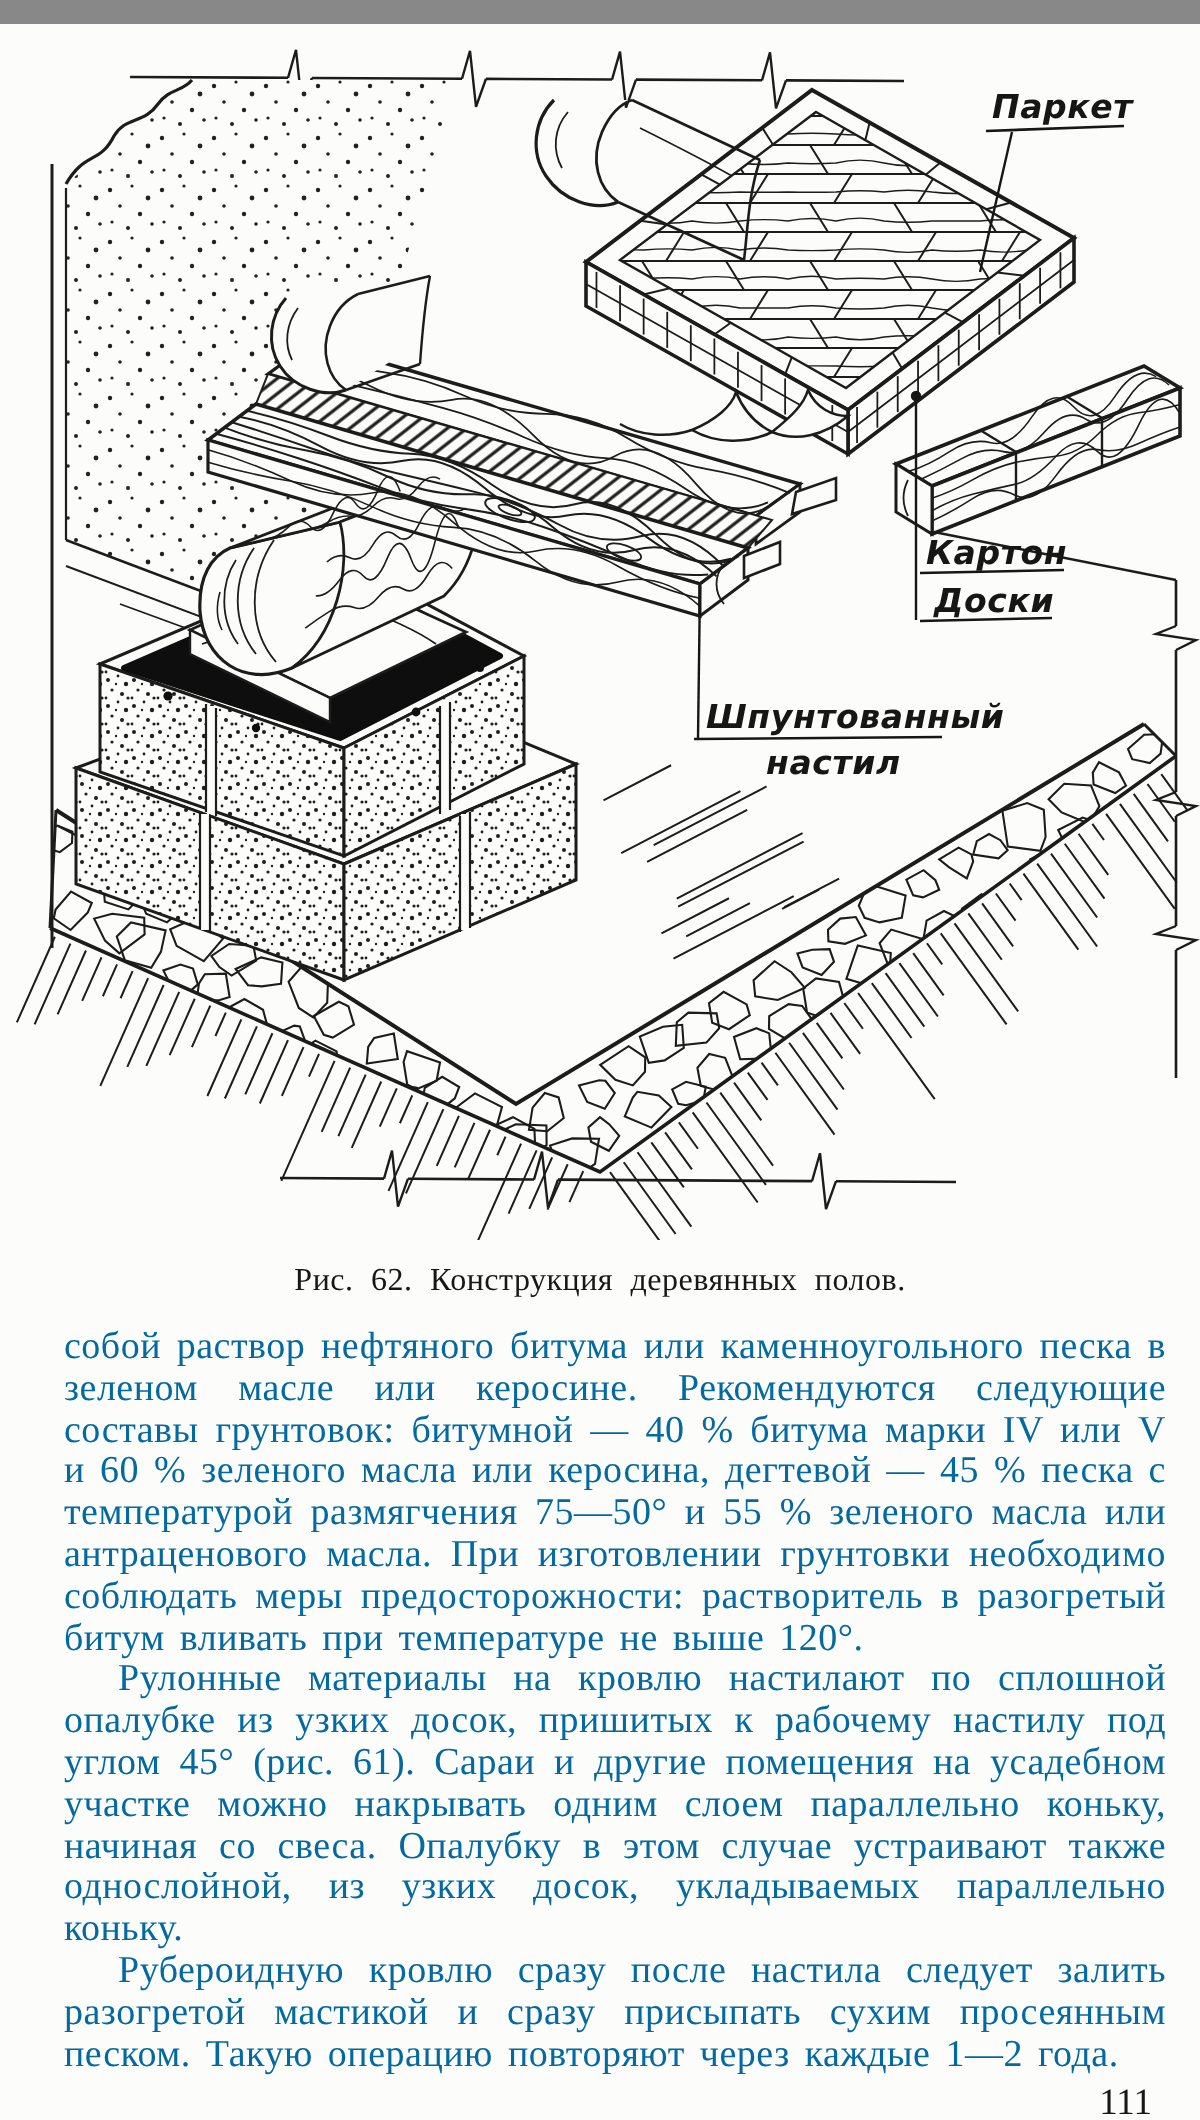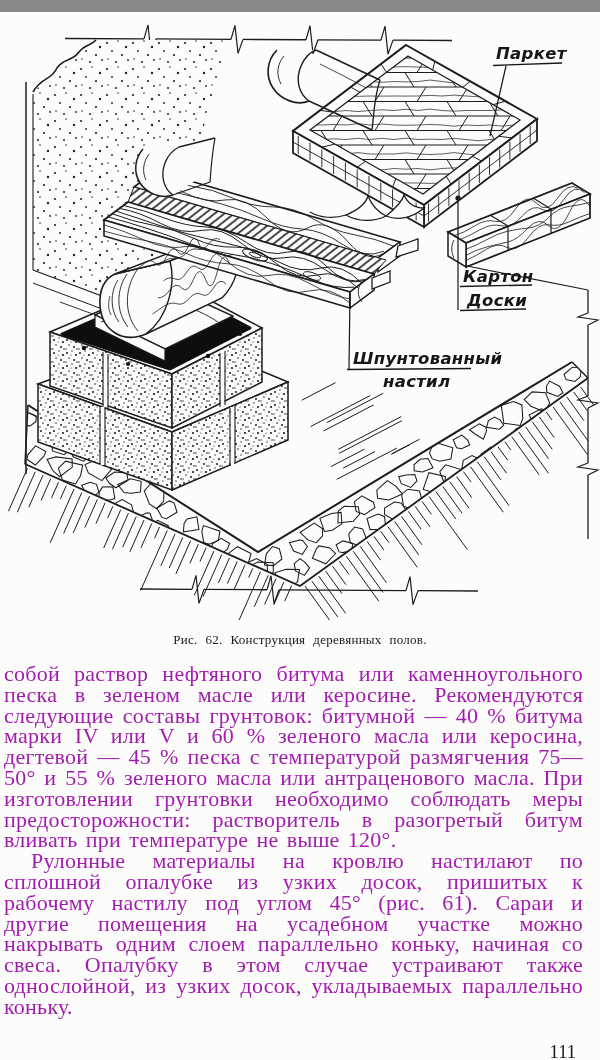--- a/index.html
+++ b/index.html
@@ -1,22 +1,22 @@
 <!DOCTYPE html>
 <html><head>
 <meta charset="utf-8">
 <style>
   html,body{margin:0;padding:0;background:#888;}
   .page{width:600px;height:1060px;background:#fcfcfa;position:relative;overflow:hidden;color:#1b1b1b;margin:12px auto;}
   .figwrap{position:absolute;left:0;top:0;width:600px;height:608px;}
   .caption{position:absolute;top:620px;left:0;right:0;text-align:center;
-    font-family:"Liberation Serif",serif;font-size:13px;word-spacing:4.5px;letter-spacing:.25px;color:#171717;}
-  .bodytext{position:absolute;top:652px;left:4px;right:17px;
-    font-family:"Liberation Serif",serif;font-size:22px;line-height:20.8px;
-    text-align:justify;letter-spacing:.25px;word-spacing:2.5px;color:#a21caf;}
+    font-family:"Liberation Serif",serif;font-size:16px;word-spacing:4.5px;letter-spacing:.25px;color:#171717;}
+  .bodytext{position:absolute;top:652px;left:32px;right:17px;
+    font-family:"Liberation Serif",serif;font-size:19px;line-height:20.8px;
+    text-align:justify;letter-spacing:.25px;word-spacing:2.5px;color:#0369a1;}
   .bodytext p{margin:0;text-indent:27px;}
   .bodytext p.noindent{text-indent:0;}
   .pagenum{position:absolute;top:1030px;right:24px;
     font-family:Liberation Serif, serif;font-size:18.5px;color:#171717;}
   text.flabel{font-family:"DejaVu Sans",sans-serif;font-style:italic;font-weight:bold;
     font-size:16.5px;fill:#161616;letter-spacing:.3px;}
 </style>
 </head>
 <body>
 
@@ -533,16 +533,17 @@
       <text class="flabel" x="383" y="375">настил</text>
     </g>
   </svg>
   </div>
 
   <div class="caption">Рис. 62. Конструкция деревянных полов.</div>
 
   <div class="bodytext">
     <p class="noindent">собой раствор нефтяного битума или каменноугольного песка в зеленом масле или керосине. Рекомендуются следующие составы грунтовок: битумной — 40 % битума марки IV или V и 60 % зеленого масла или керосина, дегтевой — 45 % песка с температурой размягчения 75—50° и 55 % зеленого масла или антраценового масла. При изготовлении грунтовки необходимо соблюдать меры предосторожности: растворитель в разогретый битум вливать при температуре не выше 120°.</p>
     <p>Рулонные материалы на кровлю настилают по сплошной опалубке из узких досок, пришитых к рабочему настилу под углом 45° (рис. 61). Сараи и другие помещения на усадебном участке можно накрывать одним слоем параллельно коньку, начиная со свеса. Опалубку в этом случае устраивают также однослойной, из узких досок, укладываемых параллельно коньку.</p>
+    <p>Рубероидную кровлю сразу после настила следует залить разогретой мастикой и сразу присыпать сухим просеянным песком. Такую операцию повторяют через каждые 1—2 года.</p>
   </div>
 
   <div class="pagenum">111</div>
 </div>
 
 </body></html>

